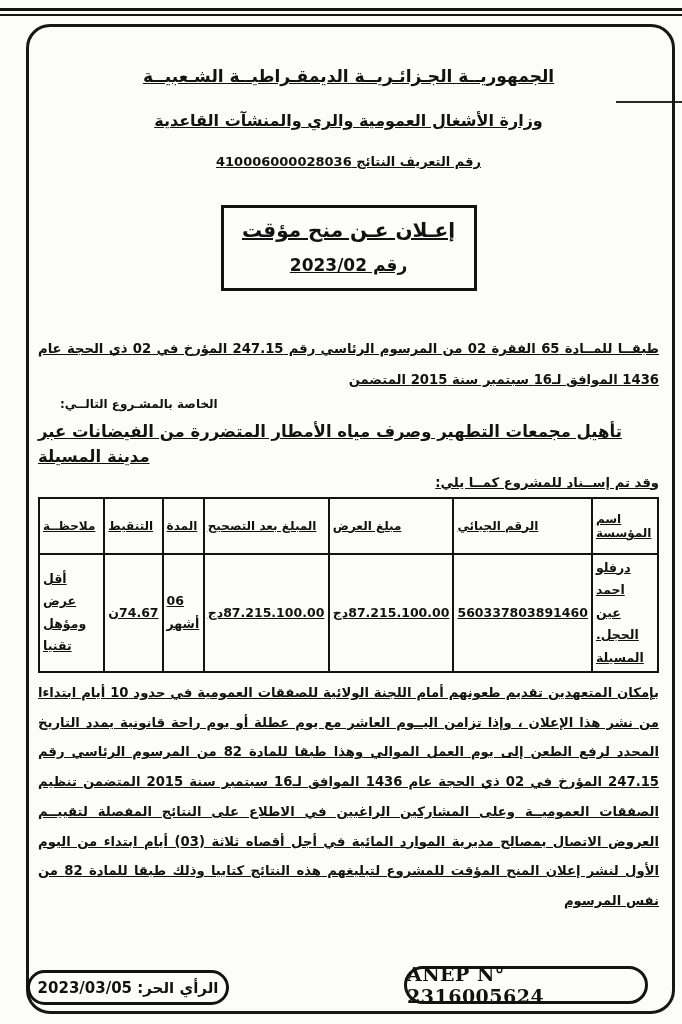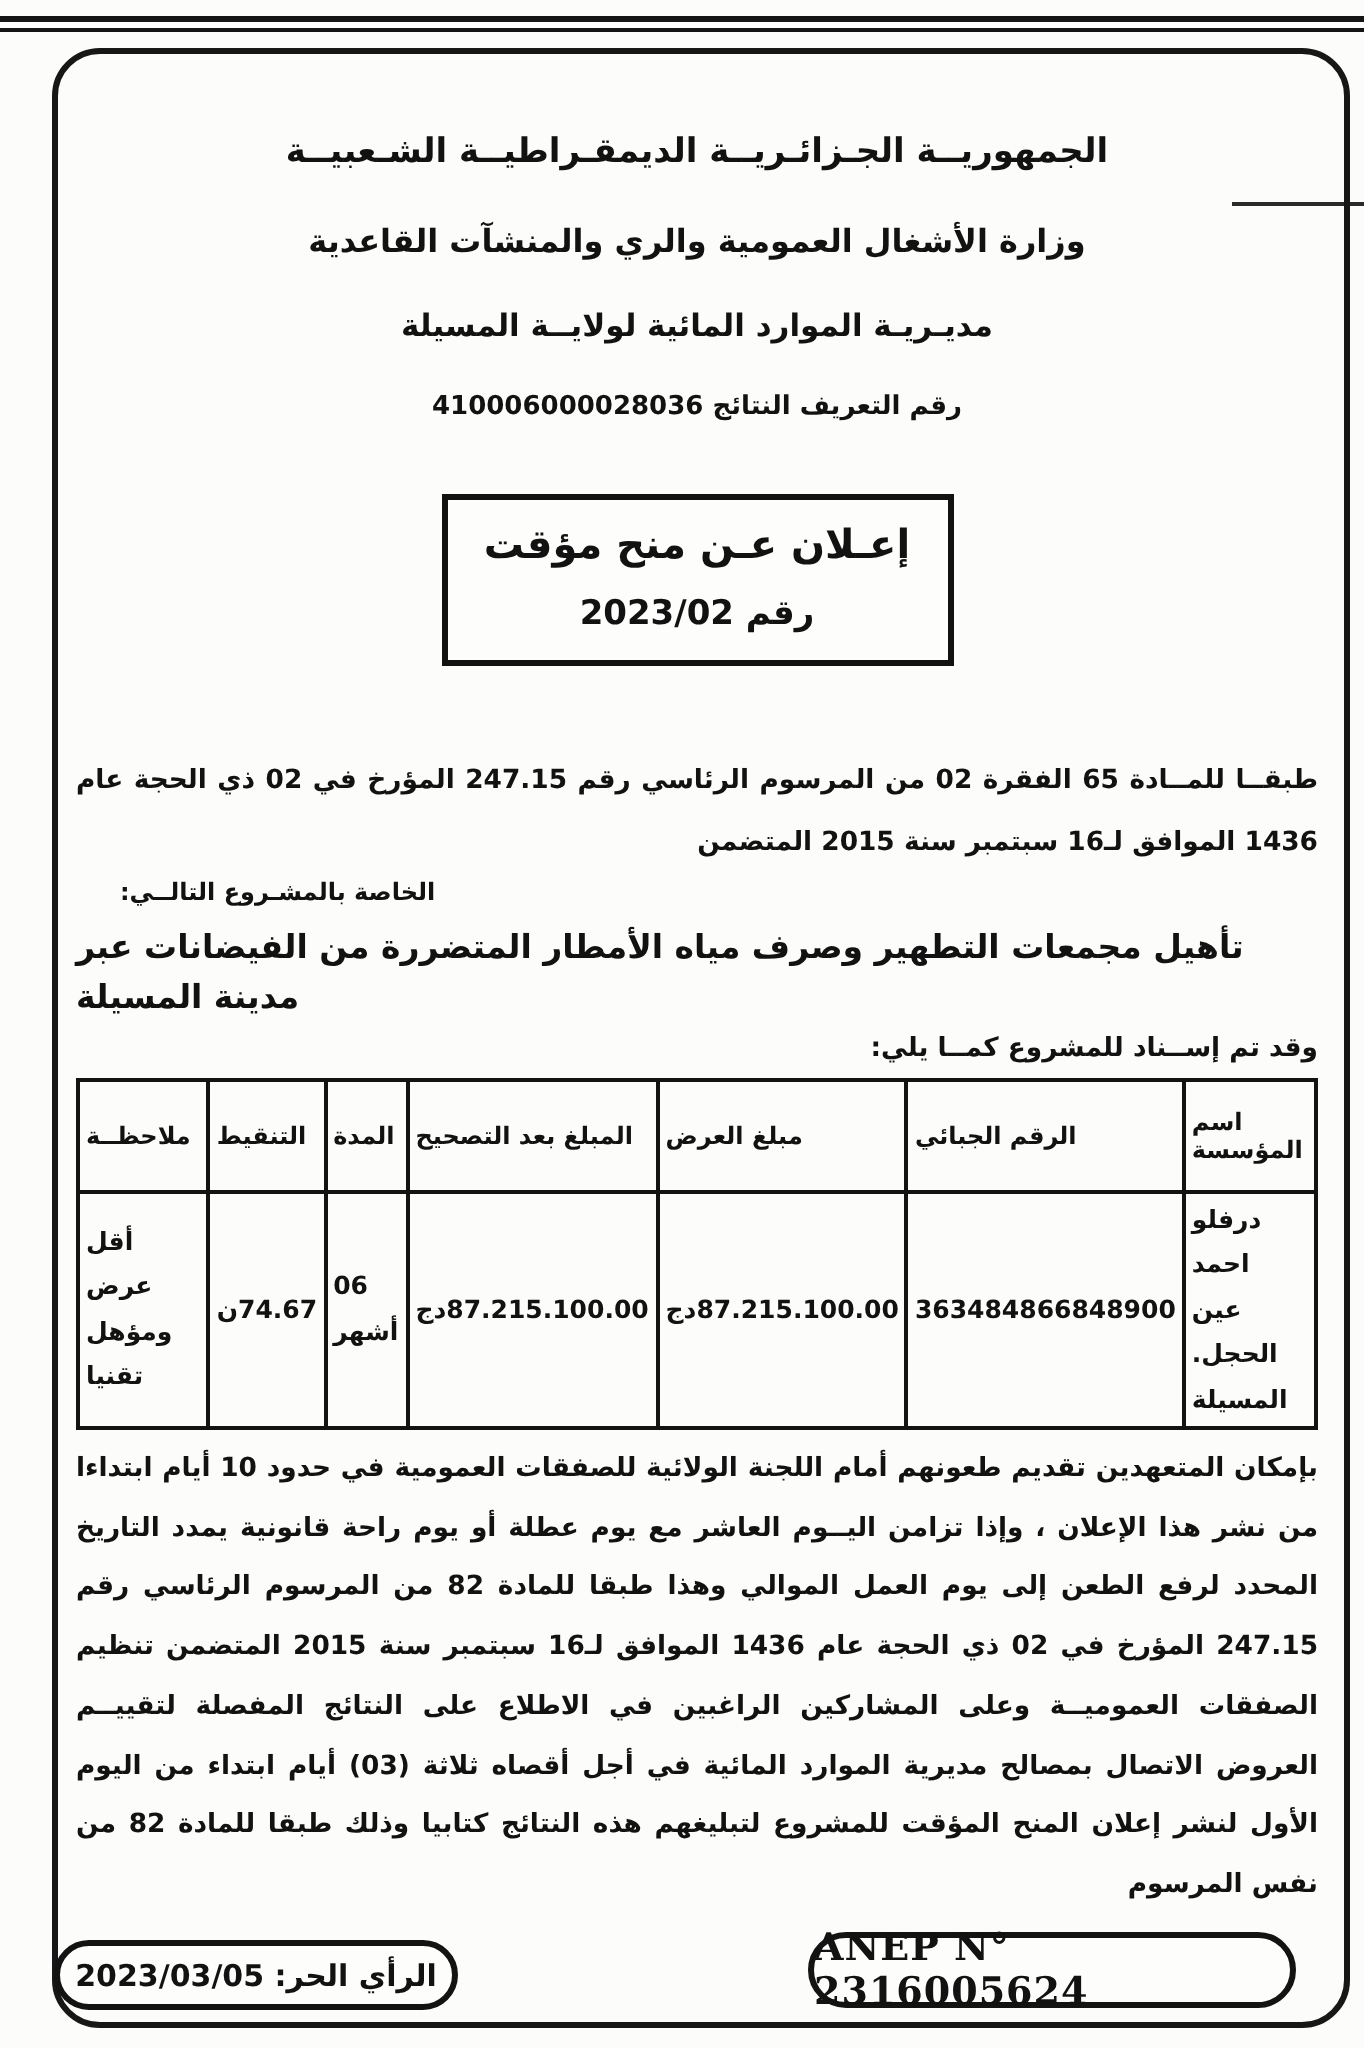--- a/index.html
+++ b/index.html
@@ -11,21 +11,21 @@
   .scanline{position:absolute;left:0;right:0;background:#141414;}
   .scanline.one{top:8px;height:3px;}
   .scanline.two{top:14px;height:2px;}
   .dash-artifact{position:absolute;top:101px;left:616px;width:66px;height:2px;background:#2a2a2a;}
   .frame{
     position:absolute;top:24px;left:26px;right:7px;bottom:10px;
     border:3px solid #171717;border-radius:24px;pointer-events:none;
   }
   .content{
     position:absolute;top:24px;left:26px;right:7px;bottom:10px;
-    padding:20px 16px 0 12px;direction:rtl;text-align:center;box-sizing:border-box;
+    padding:20px 16px 0 12px;direction:rtl;text-align:center;box-sizing:border-box;text-decoration:underline;
   }
   .h-rep{font-size:17px;margin-top:22px;}
   .h-min{font-size:16px;margin-top:25px;}
   .h-dir{font-size:15.5px;margin-top:24px;}
   .h-tax{font-size:13px;margin-top:24px;}
   .h-tax .num{font-family:"DejaVu Sans",sans-serif;}
   .notice-box{
     width:238px;margin:36px auto 0;border:3px solid #121212;
     padding:10px 6px 13px;background:#fdfdfb;box-shadow:0 0 0 1px #fdfdfb,0 1px 0 0 #444;
   }
@@ -65,21 +65,20 @@
   <div class="scanline two"></div>
   <div class="dash-artifact"></div>
   <div class="frame"></div>
 
   <div class="content">
 
     <div class="h-rep">الجمهوريــة الجـزائـريــة الديمقـراطيــة الشـعبيــة</div>
 
     <div class="h-min">وزارة الأشغال العمومية والري والمنشآت القاعدية</div>
 
-    <div class="h-dir">مديـريـة الموارد المائية لولايــة المسيلة</div>
 
     <div class="h-tax">
       <span>رقم التعريف النتائج</span>
       <span class="num">410006000028036</span>
     </div>
 
     <div class="notice-box">
       <div class="t1">إعـلان عـن منح مؤقت</div>
       <div class="t2">رقم 2023/02</div>
     </div>
@@ -112,21 +111,21 @@
           <th>مبلغ العرض</th>
           <th>المبلغ بعد التصحيح</th>
           <th>المدة</th>
           <th>التنقيط</th>
           <th>ملاحظــة</th>
         </tr>
       </thead>
       <tbody>
         <tr>
           <td>درفلو احمد عين الحجل. المسيلة</td>
-          <td>363484866848900</td>
+          <td>560337803891460</td>
           <td>87.215.100.00دج</td>
           <td>87.215.100.00دج</td>
           <td>06 أشهر</td>
           <td>74.67ن</td>
           <td>أقل عرض ومؤهل تقنيا</td>
         </tr>
       </tbody>
     </table>
 
     <div class="para p-appeal">بإمكان المتعهدين تقديم طعونهم أمام اللجنة الولائية للصفقات العمومية في حدود 10 أيام ابتداءا من نشر هذا الإعلان ، وإذا تزامن اليــوم العاشر مع يوم عطلة أو يوم راحة قانونية يمدد التاريخ المحدد لرفع الطعن إلى يوم العمل الموالي وهذا طبقا للمادة 82 من المرسوم الرئاسي رقم 247.15 المؤرخ في 02 ذي الحجة عام 1436 الموافق لـ16 سبتمبر سنة 2015 المتضمن تنظيم الصفقات العموميــة وعلى المشاركين الراغبين في الاطلاع على النتائج المفصلة لتقييــم العروض الاتصال بمصالح مديرية الموارد المائية في أجل أقصاه ثلاثة (03) أيام ابتداء من اليوم الأول لنشر إعلان المنح المؤقت للمشروع لتبليغهم هذه النتائج كتابيا وذلك طبقا للمادة 82 من نفس المرسوم</div>

